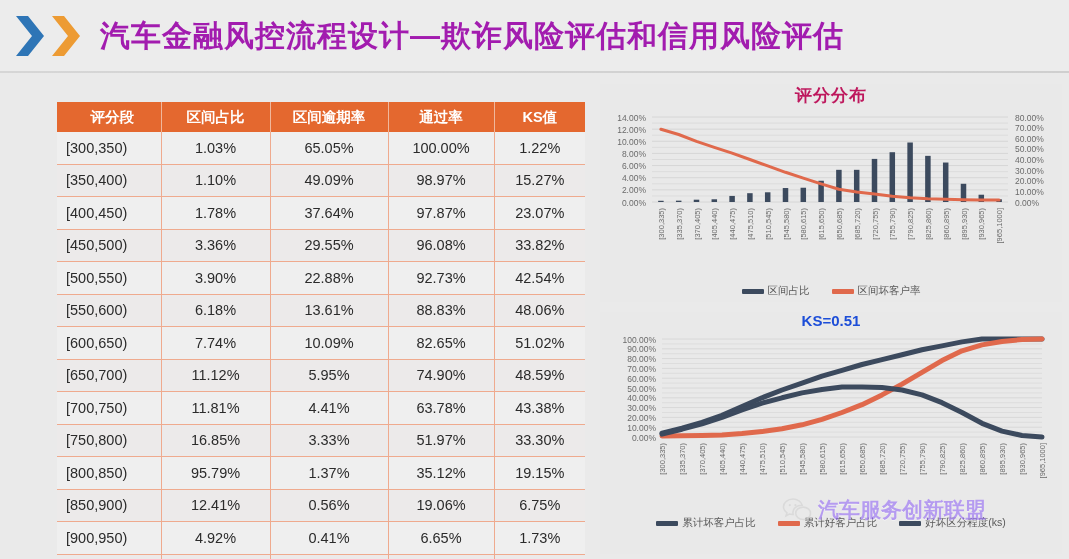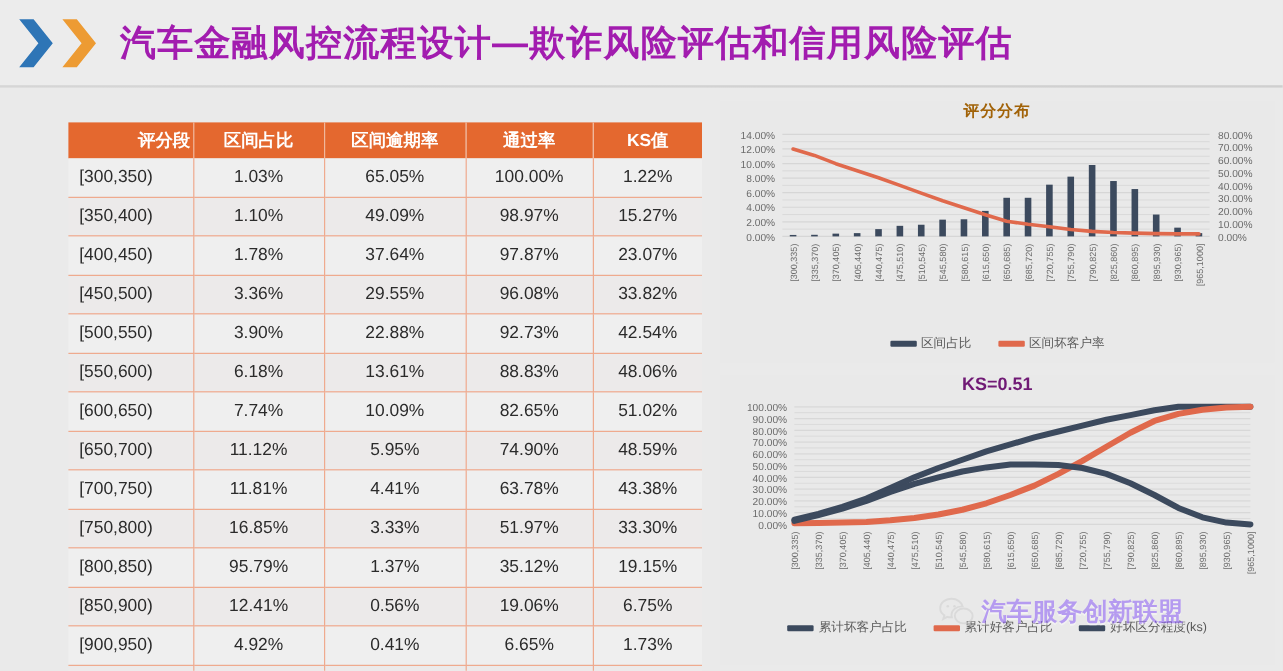--- a/index.html
+++ b/index.html
@@ -30,43 +30,43 @@
 
   
   .table-wrap { position: absolute; left: 57px; top: 102px; width: 528px; }
   table.scoretable { border-collapse: collapse; width: 528px; table-layout: fixed; }
   table.scoretable th {
     background: #e4682f; color: #ffffff; font-weight: bold;
     font-size: 14.5px; text-align: center; height: 30px;
     border-right: 1px solid #f0b79c; padding: 0 2px;
   }
   table.scoretable th:last-child { border-right: none; }
-  table.scoretable th.c0 { text-align: right; padding-left: 9px; }
+  table.scoretable th.c0 { text-align: center; padding-left: 9px; }
   table.scoretable td {
     background: #efefef; color: #2b2b2b; font-size: 14.5px;
     text-align: center; height: 31.5px;
     border-right: 1px solid #efaa8e; border-bottom: 1px solid #efaa8e;
     padding: 0 2px;
   }
   table.scoretable td:last-child { border-right: none; }
   table.scoretable td.c0 { text-align: left; padding-left: 9px; }
   table.scoretable tbody tr:nth-child(even) td { background: #eceaea; }
   table.scoretable tbody tr:last-child td { border-bottom: none; }
   .col0 { width: 104px; } .col1 { width: 109px; }
   .col2 { width: 118px; } .col3 { width: 106px; } .col4 { width: 91px; }
 
   
   .chart-box { position: absolute; background: #e9e9e9; }
   #chart-top { left: 600px; top: 84px; width: 462px; height: 218px; }
   #chart-bottom { left: 600px; top: 312px; width: 462px; height: 242px; }
   .chart-title {
-    text-align: center; color: #a16207; font-weight: bold;
-    font-size: 13px; letter-spacing: 1px;
-  }
-  .chart-title.ks { color: #701a75; font-size: 15px; letter-spacing: 0; }
+    text-align: center; color: #be185d; font-weight: bold;
+    font-size: 17px; letter-spacing: 1px;
+  }
+  .chart-title.ks { color: #1d4ed8; font-size: 15px; letter-spacing: 0; }
   .chart-svg { display: block; }
 
   
   .legend { display: flex; justify-content: center; gap: 22px; margin-top: 2px; }
   .legend-item { display: flex; align-items: center; gap: 4px; }
   .legend-swatch { width: 22px; height: 5px; border-radius: 1px; }
   .legend-label { font-size: 10.5px; color: #595959; white-space: nowrap; }
 
   
   .watermark {

